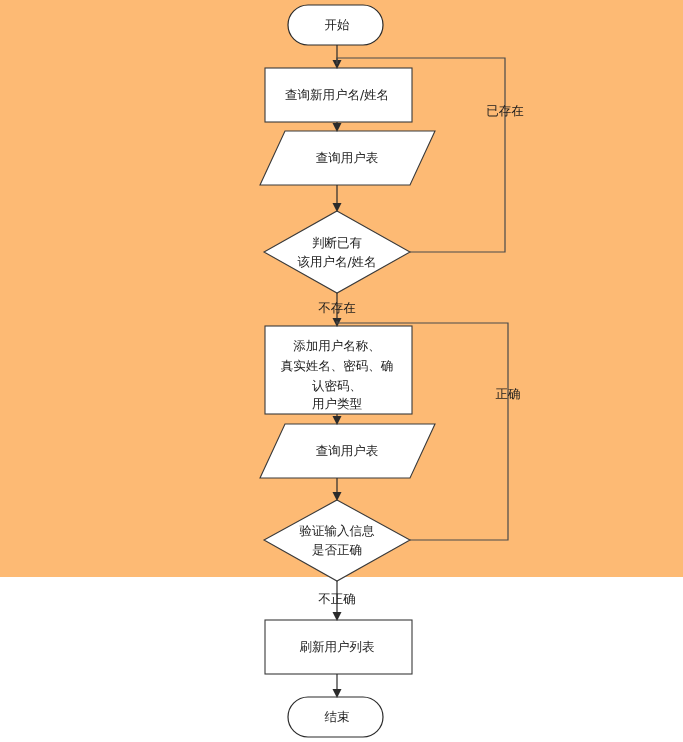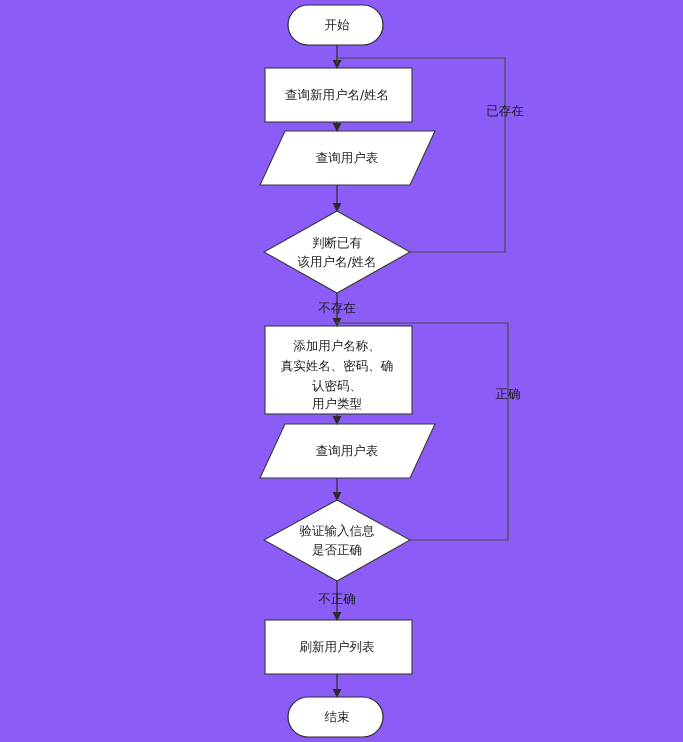--- a/index.html
+++ b/index.html
@@ -9,22 +9,22 @@
   }
   body {
     width: 683px;
     height: 742px;
     font-family: "DejaVu Sans", "Liberation Sans", sans-serif;
     overflow: hidden;
   }
   #flow-root {
     position: relative;
     width: 683px;
-    height: 742px;
-    background: #8b5cf6;
+    height: 577px;
+    background: #fdba74;
   }
   svg#flow-svg {
     position: absolute;
     left: 0;
     top: 0;
     width: 683px;
     height: 742px;
     display: block;
   }
   .shape {

